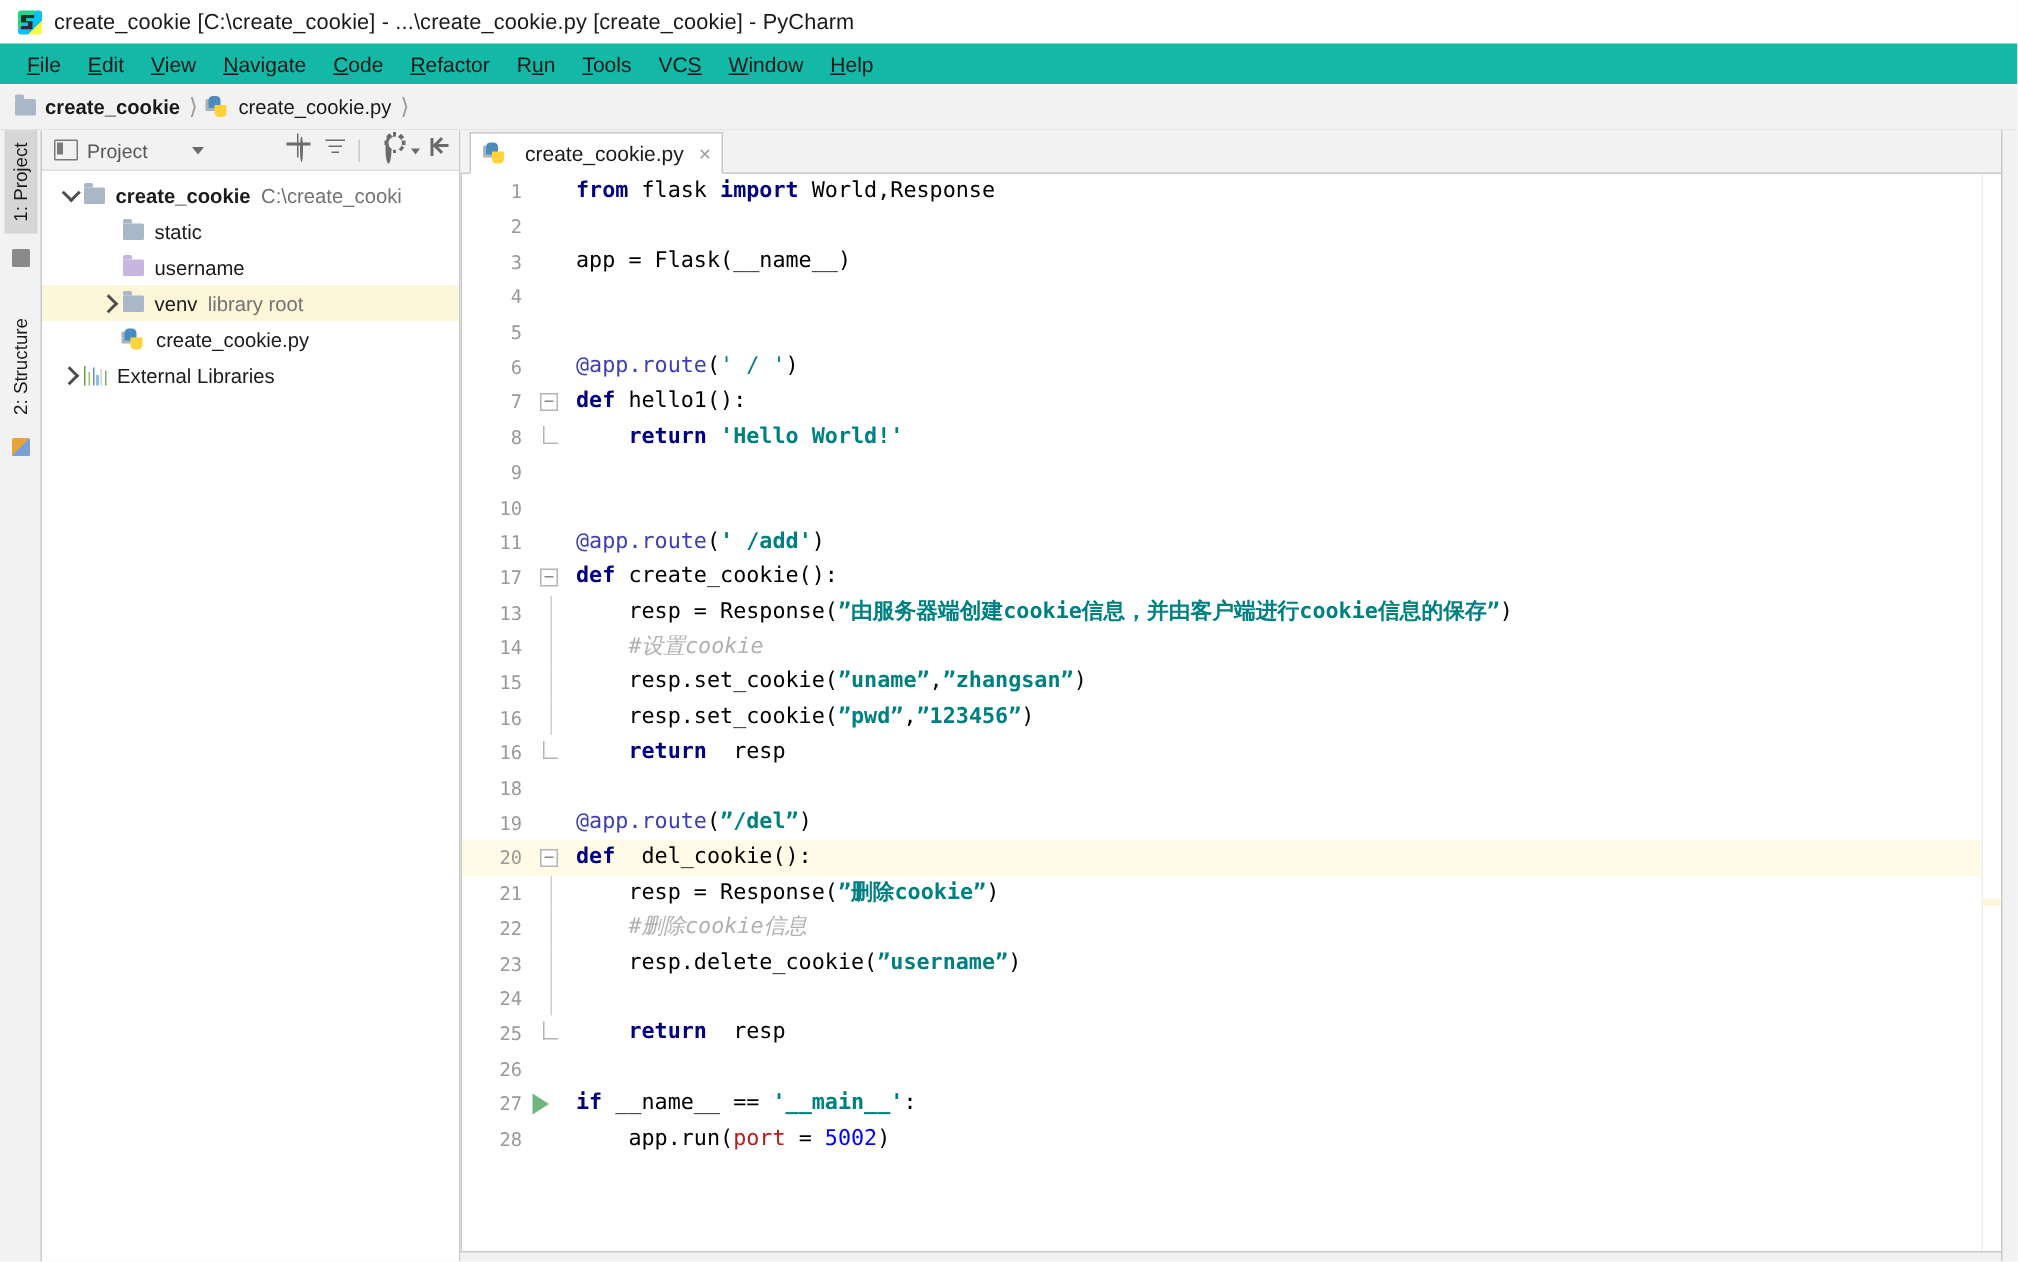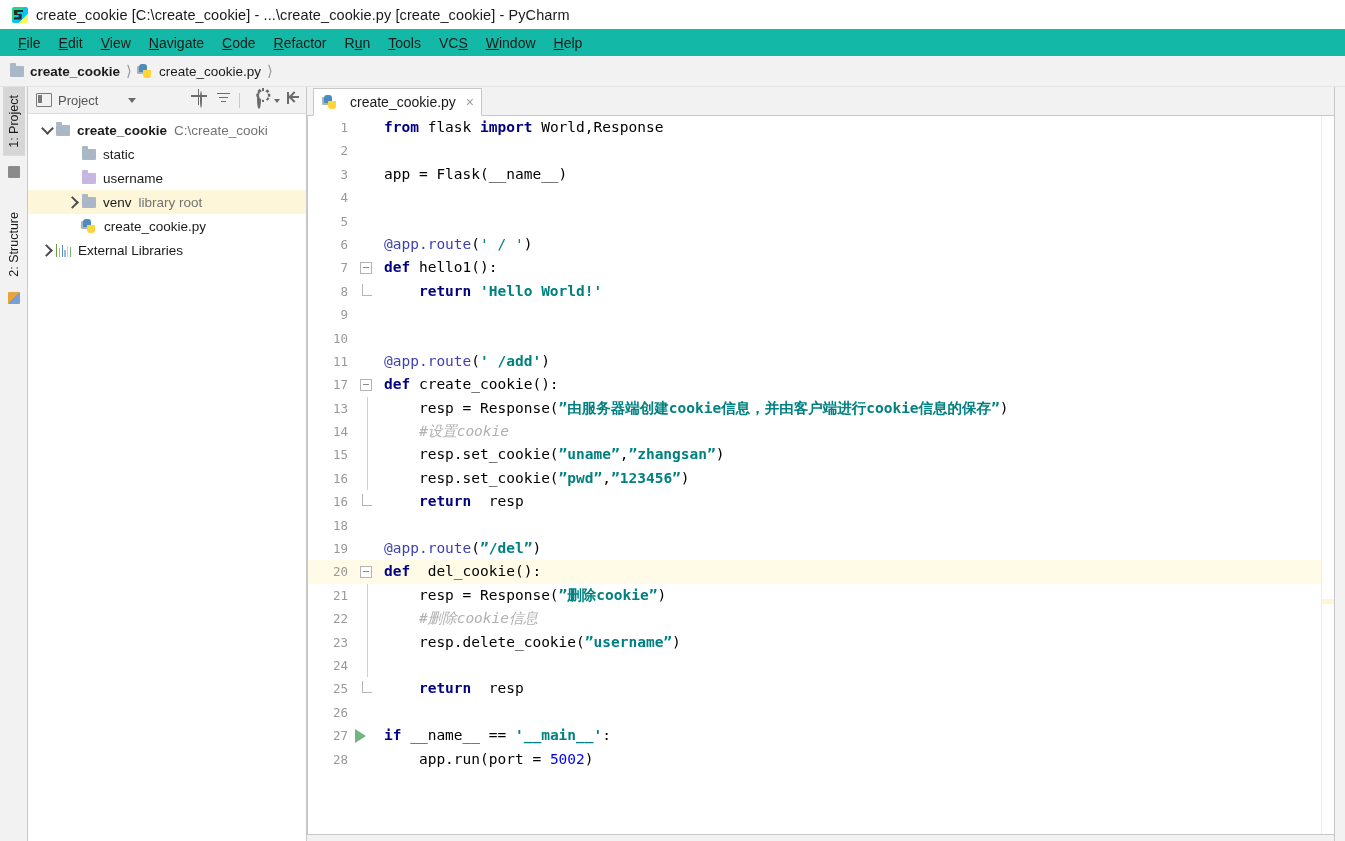--- a/index.html
+++ b/index.html
@@ -124,21 +124,21 @@
 
   .hl-line{background:#fffbe6;}
 
   
   .kw{color:#000080;font-weight:bold;}
   .str{color:#008080;font-weight:bold;}
   .str-plain{color:#008080;}
   .deco{color:#3e3eb5;}
   .cmt{color:#b0b0b0;font-style:italic;}
   .num{color:#0000ff;}
-  .param{color:#000000;}
+  .param{color:#b91c1c;}
   .fn{color:#000000;}
 
   
   .rmarker{width:12px;flex:0 0 auto;background:#ffffff;border-left:1px solid #ededed;position:relative;}
   .rmarker .hlmark{position:absolute;left:0;right:0;background:#fdf6d8;height:5px;}
   .outer-right{width:10px;background:#f2f2f2;border-left:1px solid #c8c8c8;flex:0 0 auto;}
   .bottom-strip{height:6px;background:#f2f2f2;border-top:1px solid #c8c8c8;flex:0 0 auto;}
 </style>
 </head>
 <body>

